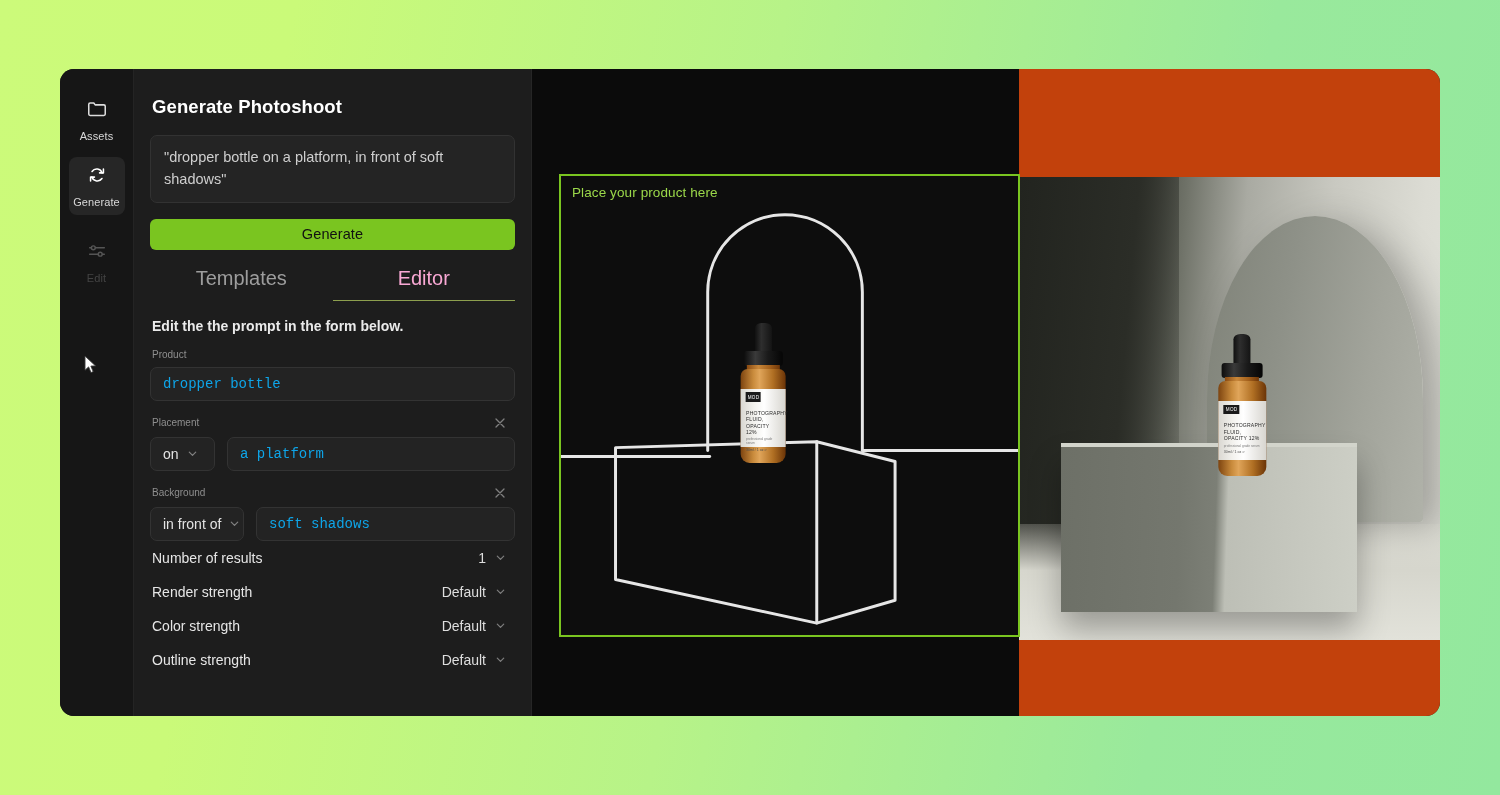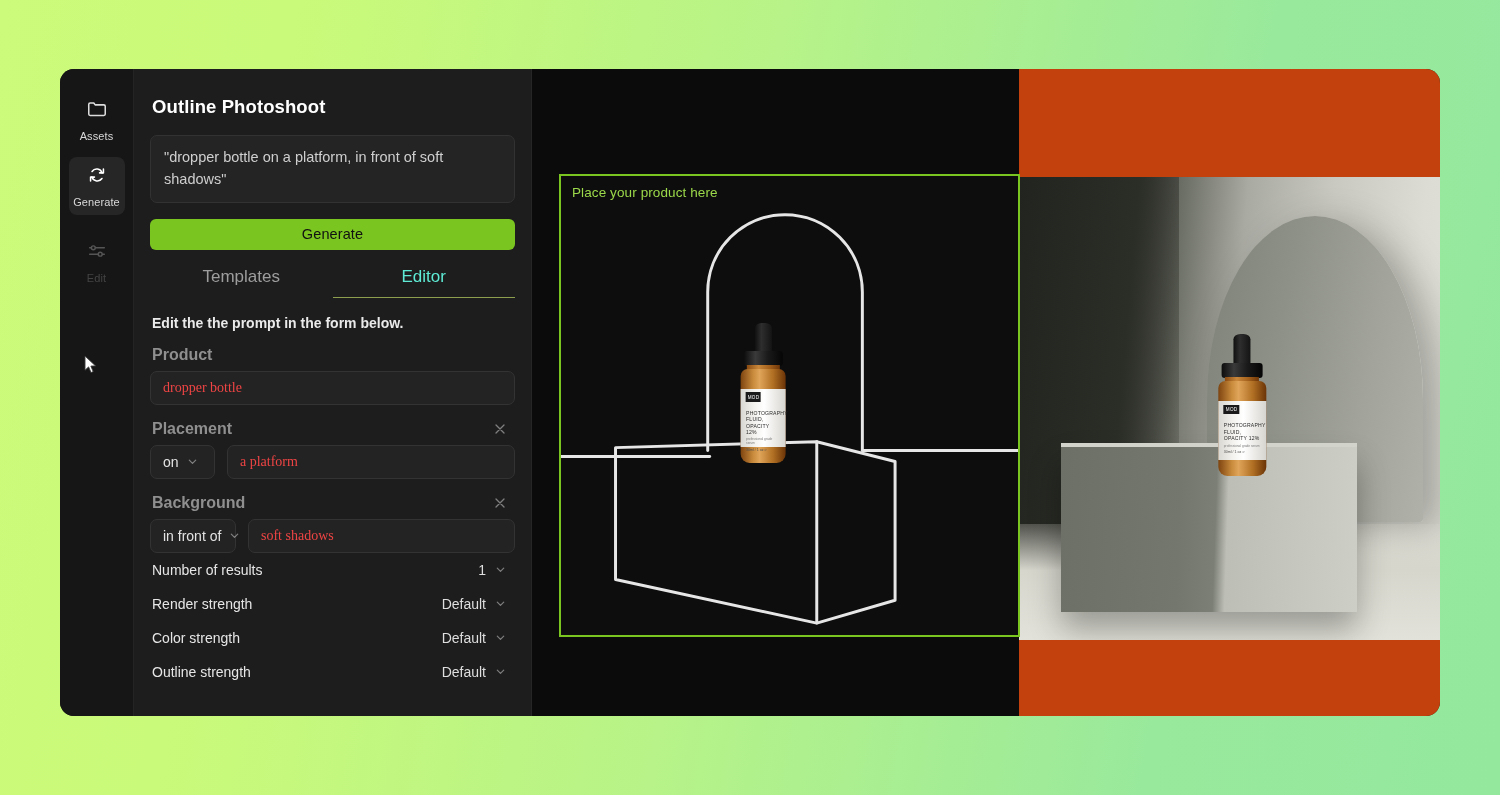--- a/index.html
+++ b/index.html
@@ -117,67 +117,66 @@
   }
 
   .tabs {
     display: flex;
     margin-top: 8px;
   }
   .tab {
     flex: 1;
     text-align: center;
     padding: 9px 0 10px 0;
-    font-size: 17px;
+    font-size: 20px;
     color: #9d9d9d;
     cursor: pointer;
     border-bottom: 1.5px solid transparent;
   }
   .tab.active {
-    color: #5eead4;
+    color: #f9a8d4;
     border-bottom-color: #8d9f4e;
   }
 
   .form-hint {
     margin-top: 17px;
     font-size: 14px;
     font-weight: bold;
     color: #eaeaea;
     padding-left: 2px;
   }
 
   .field-label {
     margin-top: 15px;
-    font-size: 16px;
+    font-size: 10px;
     color: #8f8f8f;
     padding-left: 2px;
     display: flex;
     align-items: center;
     justify-content: space-between;
-    font-weight: bold;
   }
   .clear-x {
     width: 14px; height: 14px;
     opacity: .55;
     cursor: pointer;
     margin-right: 8px;
   }
   .clear-x svg { display: block; }
 
   .text-input {
     margin-top: 7px;
     width: 100%;
     height: 34px;
     background: #232323;
     border: 1px solid #333333;
     border-radius: 7px;
     padding: 0 12px;
     font-size: 14px;
-    color: #ef4444;
-    font-family: Liberation Serif, serif;
+    color: #0ea5e9;
+    font-family: Liberation Mono, monospace;
     display: flex;
     align-items: center;
   }
 
   .row-pair {
     margin-top: 7px;
     display: flex;
     gap: 12px;
   }
   .mini-select {
@@ -188,21 +187,21 @@
     padding: 0 10px 0 12px;
     display: flex;
     align-items: center;
     gap: 8px;
     font-size: 14px;
     color: #e3e3e3;
     cursor: pointer;
     white-space: nowrap;
   }
   .mini-select.w-on  { width: 65px; }
-  .mini-select.w-inf { width: 86px; }
+  .mini-select.w-inf { width: 94px; }
   .row-pair .text-input { margin-top: 0; flex: 1; }
 
   .chev {
     width: 11px; height: 11px;
     opacity: .55;
     flex: 0 0 11px;
   }
   .chev svg { display: block; }
 
   .opt-row {
@@ -440,21 +439,21 @@
             <path d="M4 15.5h9.4"></path>
             <path d="M18.1 15.5H20"></path>
           </svg>
         </span>
         <span class="rail-label">Edit</span>
       </div>
     </nav>
 
     <aside class="side-panel">
 
-      <div class="panel-title">Outline Photoshoot</div>
+      <div class="panel-title">Generate Photoshoot</div>
 
       <div class="prompt-box">"dropper bottle on a platform, in front of soft shadows"</div>
 
       <button class="generate-btn">Generate</button>
 
       <div class="tabs">
         <div class="tab">Templates</div>
         <div class="tab active">Editor</div>
       </div>
 

